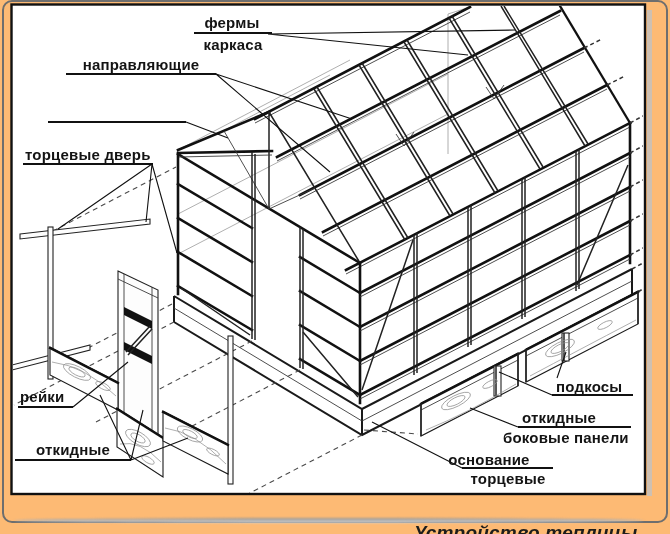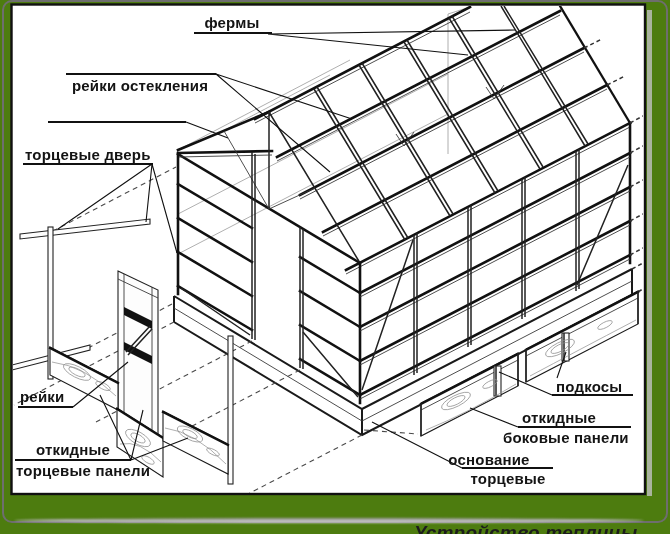--- a/index.html
+++ b/index.html
@@ -1,16 +1,16 @@
 <!DOCTYPE html>
 <html><head>
 <meta charset="utf-8">
 <style>
   html,body{margin:0;padding:0;background:#fff;}
-  #stage{position:relative;width:670px;height:534px;background:#4d7c0f;overflow:hidden;
+  #stage{position:relative;width:670px;height:534px;background:#fdba74;overflow:hidden;
          font-family:"Liberation Sans",sans-serif;}
   
   .card{position:absolute;left:2px;top:0px;width:662px;height:519px;
         border:2px solid #6e6e6e;border-radius:10px;pointer-events:none;}
   .bshadow{position:absolute;left:14px;top:518px;width:630px;height:5px;
            background:linear-gradient(to bottom,#8f8f8f,#dcdcdc);
            border-radius:50%;filter:blur(1px);}
   svg{position:absolute;left:0;top:0;}
   
   .g-heavy{stroke:#111;stroke-width:2.6;fill:none;stroke-linecap:square;}
@@ -205,30 +205,30 @@
                  M73,407 L128,362
                  M131,460 L100,395 M131,460 L143,410 M131,460 L188,438
                  M557,378 L566,352 M552,395 L499,372
                  M518,427 L470,408
                  M462,468 L372,422"></path>
       </g>
     </g>
   </svg>
 
   <div class="lbl ctr" style="left:190px;top:14px;width:84px">фермы</div>
-
-  <div class="lbl ctr" style="left:60px;top:77px;width:160px">рейки остекления</div>
+  <div class="lbl ctr" style="left:188px;top:36px;width:90px">каркаса</div>
+
+  <div class="lbl ctr" style="left:64px;top:56px;width:154px">направляющие</div>
 
 
   <div class="lbl" style="left:25px;top:146px">торцевые дверь</div>
 
   <div class="lbl" style="left:20px;top:388px">рейки</div>
 
   <div class="lbl ctr" style="left:14px;top:441px;width:118px">откидные</div>
-  <div class="lbl" style="left:16px;top:462px">торцевые панели</div>
 
   <div class="lbl" style="left:556px;top:378px">подкосы</div>
 
   <div class="lbl ctr" style="left:503px;top:409px;width:112px">откидные</div>
   <div class="lbl" style="left:503px;top:429px">боковые панели</div>
 
   <div class="lbl ctr" style="left:442px;top:451px;width:94px">основание</div>
   <div class="lbl ctr" style="left:461px;top:470px;width:94px">торцевые</div>
 
   <div class="caption">Устройство теплицы.</div>

